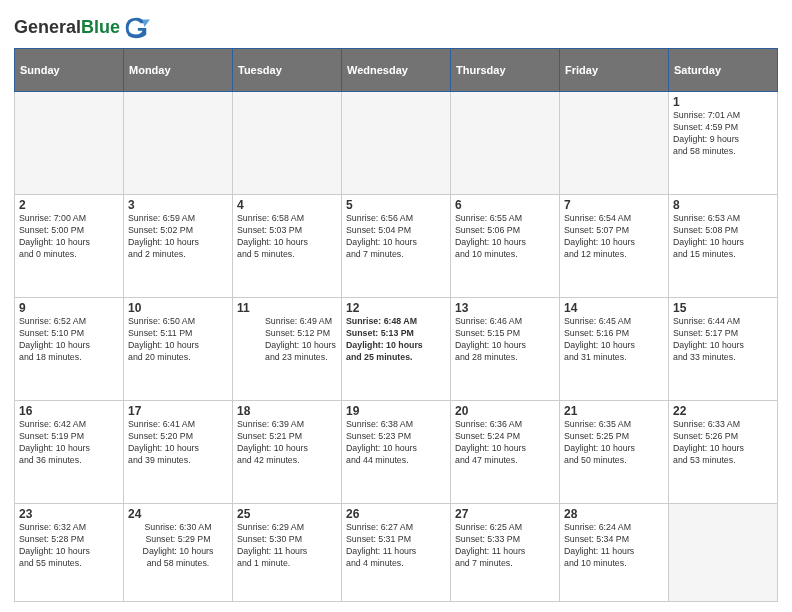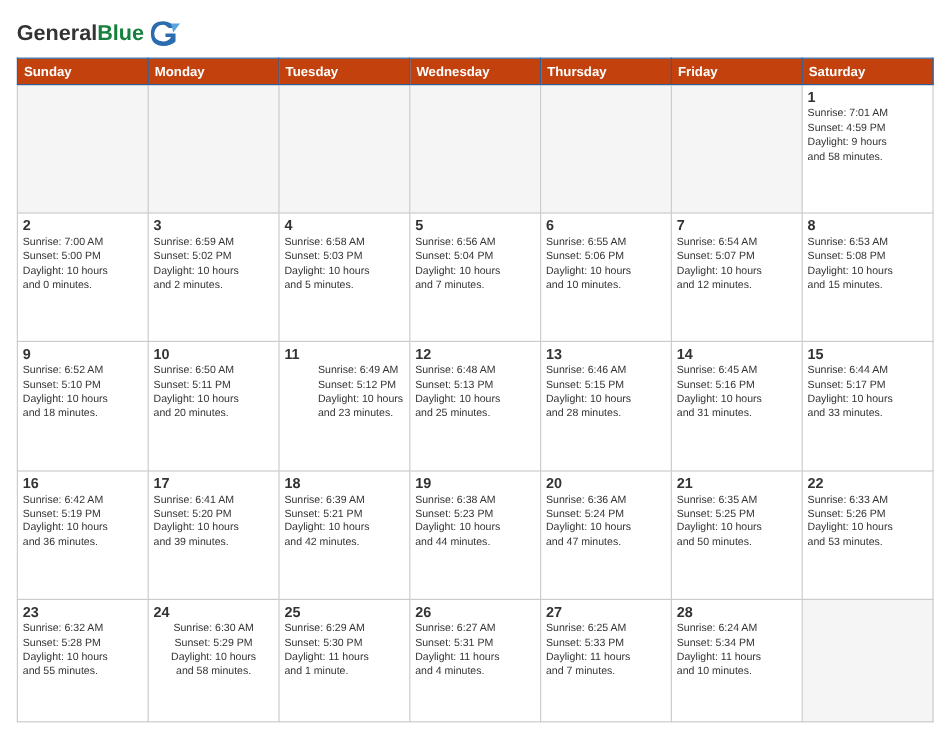--- a/index.html
+++ b/index.html
@@ -56,27 +56,27 @@
     }
     .calendar {
       flex: 1;
       border: 1px solid #ccc;
       border-collapse: collapse;
       table-layout: fixed;
       width: 100%;
       font-size: 9.5px;
     }
     .calendar th {
-      background: #c2410c;
+      background: #737373;
       color: #fff;
       text-align: left;
       padding: 4px 5px;
       font-size: 11px;
       border: 1px solid #2d6099;
-      height: 22px;
+      height: 43px;
       margin-top: 28px;
     }
     .calendar td {
       border: 1px solid #ccc;
       vertical-align: top;
       padding: 3px 4px;
       color: #333;
       background: #fff;
       height: 82px;
     }
@@ -216,21 +216,21 @@
           </td>
           <td>
             <span class="day-num">11</span>
             <div class="day-info" style="white-space: pre-line; margin-left: 28px;">Sunrise: 6:49 AM
 Sunset: 5:12 PM
 Daylight: 10 hours
 and 23 minutes.</div>
           </td>
           <td>
             <span class="day-num">12</span>
-            <div class="day-info" style="white-space: pre-line;">Sunrise: 6:48 AM
+            <div class="day-info" style="white-space: pre-line; font-weight: bold;">Sunrise: 6:48 AM
 Sunset: 5:13 PM
 Daylight: 10 hours
 and 25 minutes.</div>
           </td>
           <td>
             <span class="day-num">13</span>
             <div class="day-info" style="white-space: pre-line;">Sunrise: 6:46 AM
 Sunset: 5:15 PM
 Daylight: 10 hours
 and 28 minutes.</div>

